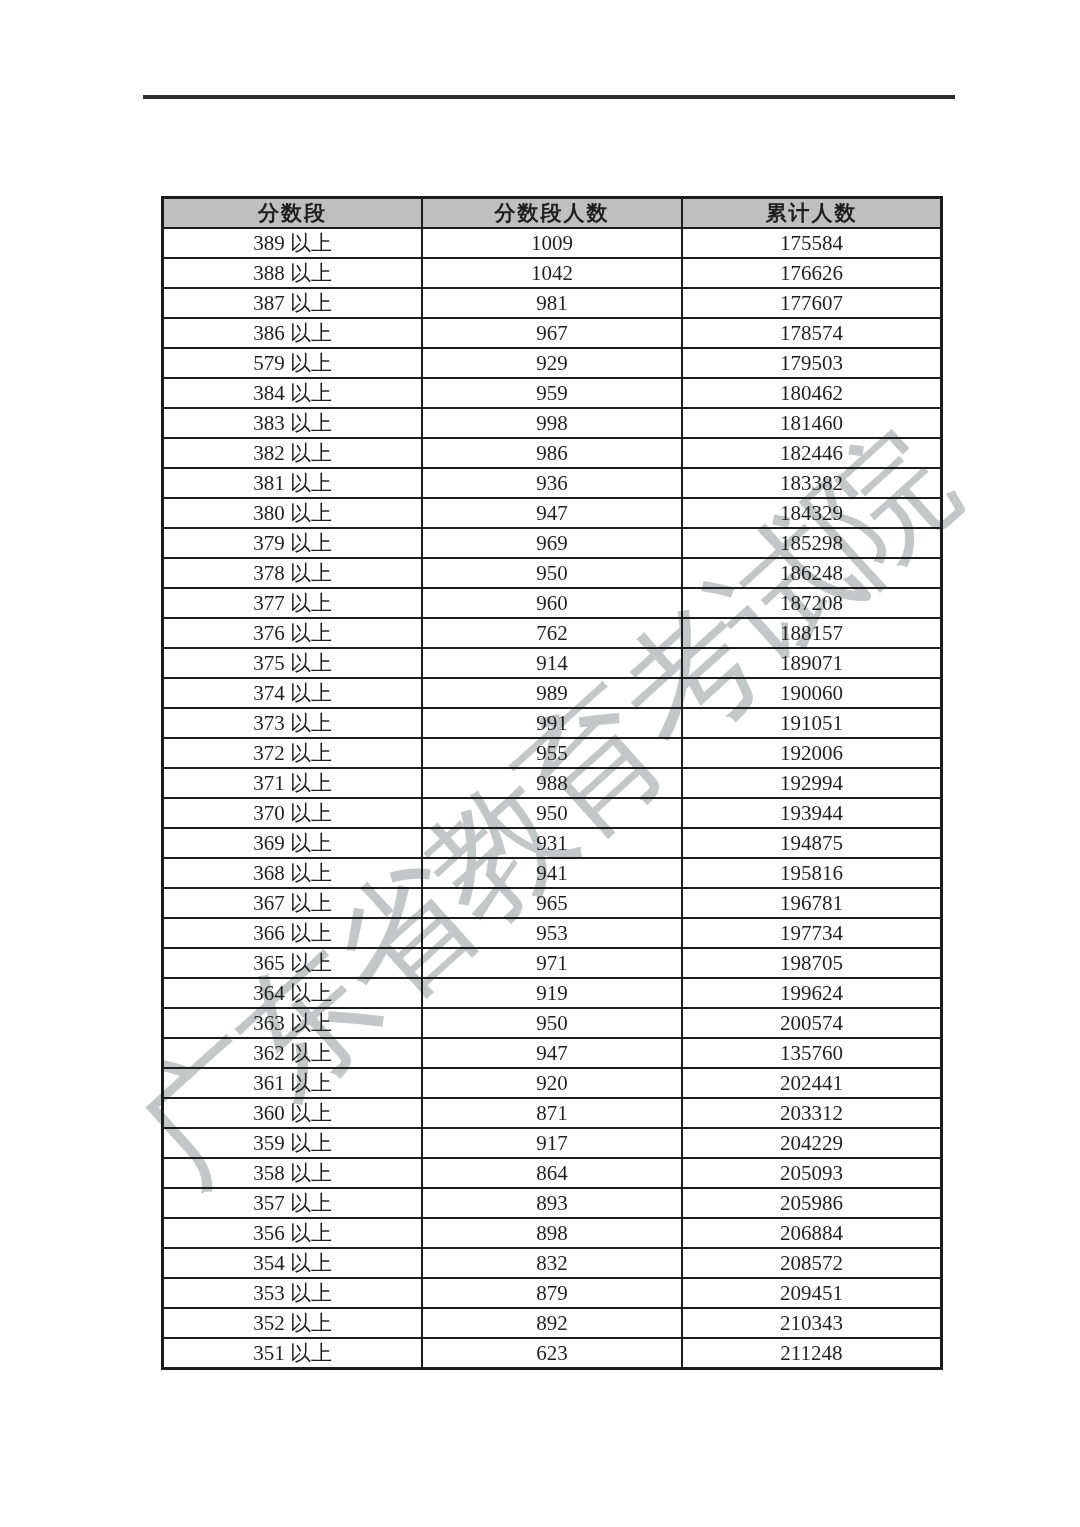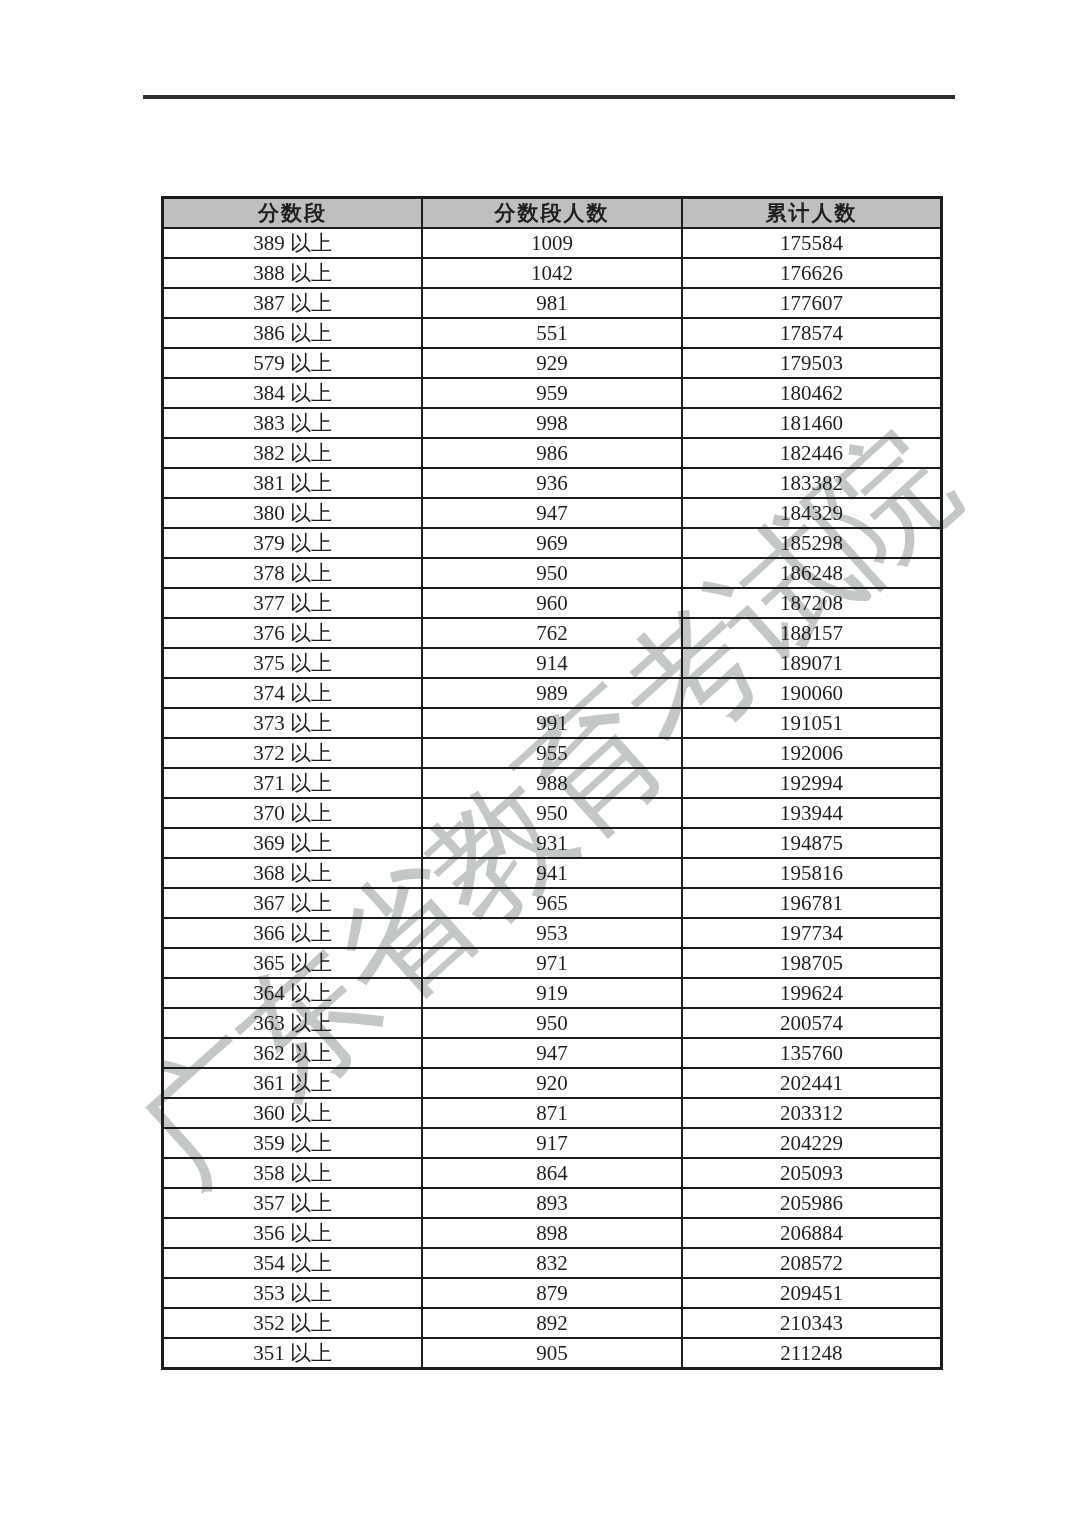--- a/index.html
+++ b/index.html
@@ -102,21 +102,21 @@
           <td>1042</td>
           <td>176626</td>
         </tr>
         <tr>
           <td>387 以上</td>
           <td>981</td>
           <td>177607</td>
         </tr>
         <tr>
           <td>386 以上</td>
-          <td>551</td>
+          <td>967</td>
           <td>178574</td>
         </tr>
         <tr>
           <td>579 以上</td>
           <td>929</td>
           <td>179503</td>
         </tr>
         <tr>
           <td>384 以上</td>
           <td>959</td>
@@ -272,19 +272,19 @@
           <td>879</td>
           <td>209451</td>
         </tr>
         <tr>
           <td>352 以上</td>
           <td>892</td>
           <td>210343</td>
         </tr>
         <tr>
           <td>351 以上</td>
-          <td>905</td>
+          <td>623</td>
           <td>211248</td>
         </tr>
       </tbody>
   </table>
 
 </div>
 
 </body></html>

